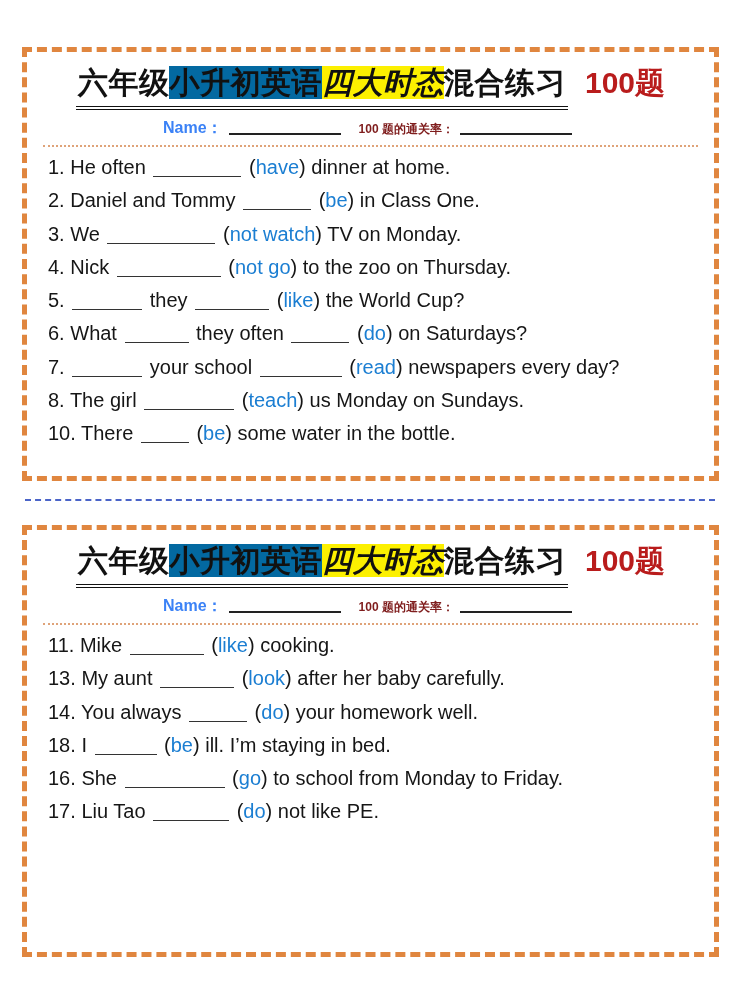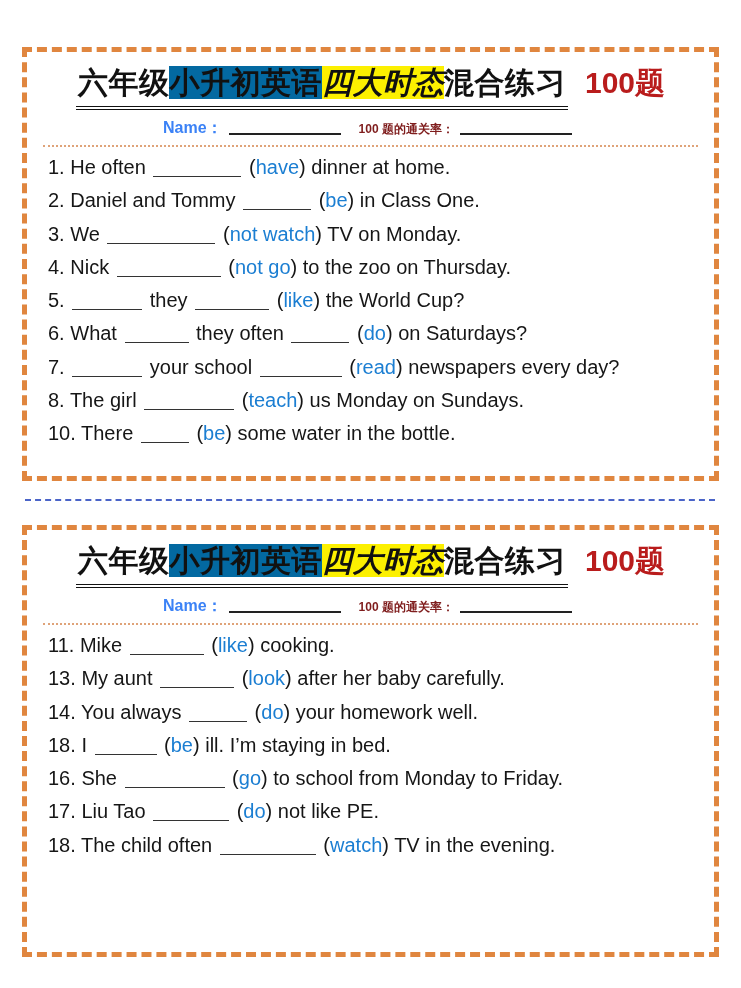--- a/index.html
+++ b/index.html
@@ -83,17 +83,16 @@
       <span class="name-label">Name：</span><span class="name-blank"></span><span class="rate-label">100 题的通关率：</span><span class="name-blank"></span>
     </div>
     <div class="dotted-sep"></div>
     <div class="questions">
         <div class="q-row"><span class="q-num">11.</span> <span>Mike</span> <span class="q-blank" style="width: 74px;"></span> <span>(<span class="q-verb-blue">like</span>)</span> <span>cooking.</span> </div>
         <div class="q-row"><span class="q-num">13.</span> <span>My aunt</span> <span class="q-blank" style="width: 74px;"></span> <span>(<span class="q-verb-blue">look</span>)</span> <span>after her baby carefully.</span> </div>
         <div class="q-row"><span class="q-num">14.</span> <span>You always</span> <span class="q-blank" style="width: 58px;"></span> <span>(<span class="q-verb-blue">do</span>)</span> <span>your homework well.</span> </div>
         <div class="q-row"><span class="q-num">18.</span> <span>I</span> <span class="q-blank" style="width: 62px;"></span> <span>(<span class="q-verb-blue">be</span>)</span> <span>ill. I’m staying in bed.</span> </div>
         <div class="q-row"><span class="q-num">16.</span> <span>She</span> <span class="q-blank" style="width: 100px;"></span> <span>(<span class="q-verb-blue">go</span>)</span> <span>to school from Monday to Friday.</span> </div>
         <div class="q-row"><span class="q-num">17.</span> <span>Liu Tao</span> <span class="q-blank" style="width: 76px;"></span> <span>(<span class="q-verb-blue">do</span>)</span> <span>not like PE.</span> </div>
-        <div class="q-row"><span class="q-num">18.</span> <span>The child often</span> <span class="q-blank" style="width: 96px;"></span> <span>(<span class="q-verb-blue">watch</span>)</span> <span>TV in the evening.</span> </div>
       </div>
   </section>
 
 </div>
 
 </body></html>

